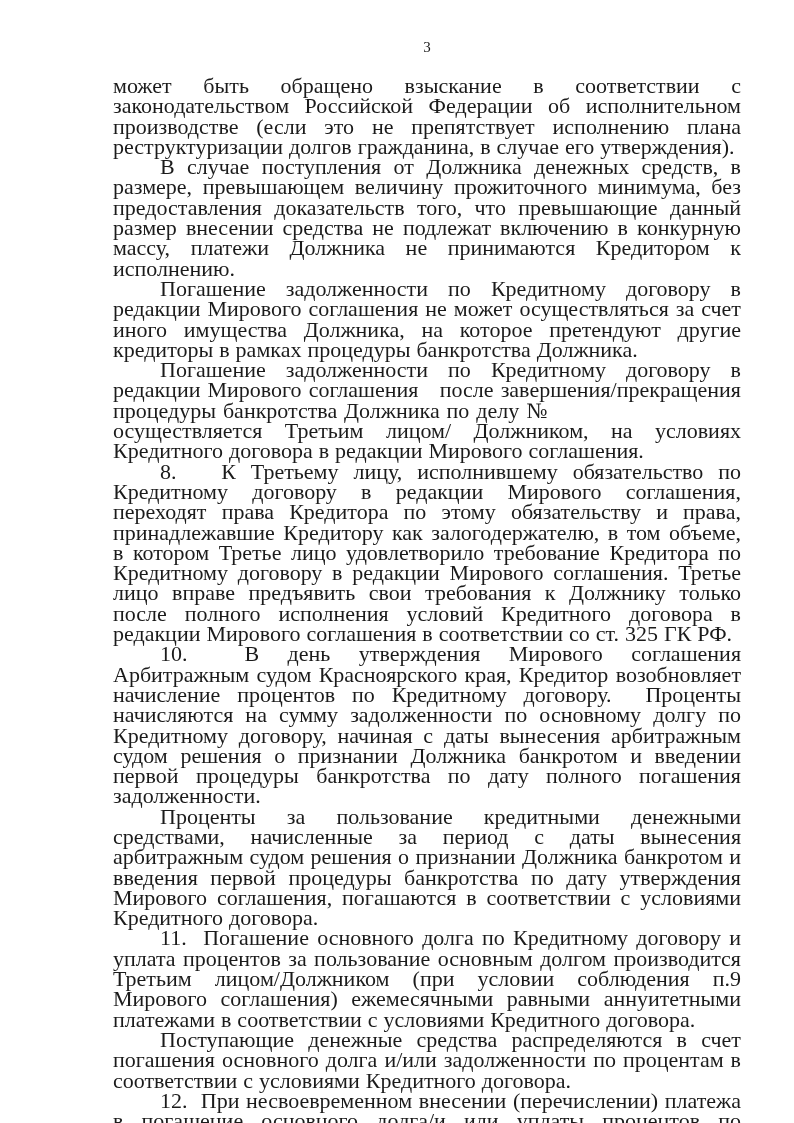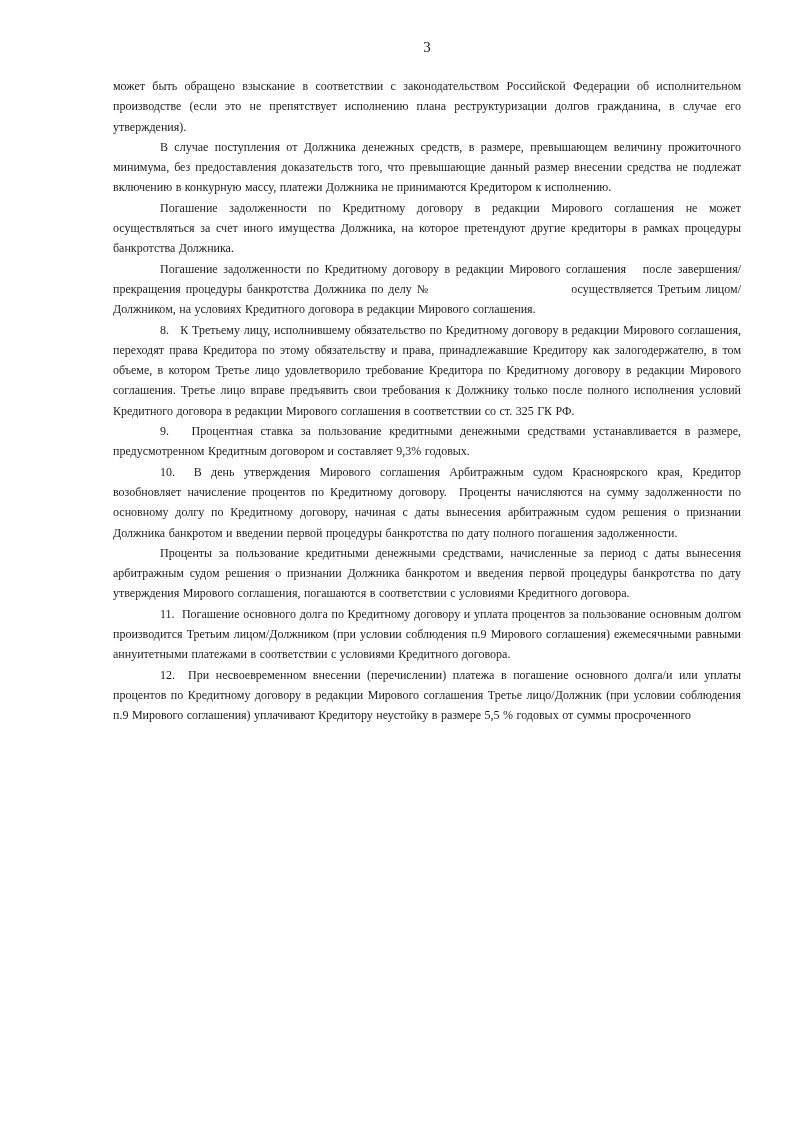--- a/index.html
+++ b/index.html
@@ -24,21 +24,21 @@
   }
   .page-number {
     text-align: center;
     font-size: 15px;
     line-height: 18px;
     margin-bottom: 20px;
   }
   .body-text p.para {
     margin: 0;
     padding: 0;
-    font-size: 12px;
+    font-size: 22px;
     line-height: 20.3px;
     text-align: justify;
     text-indent: 47px;
     word-spacing: 0.5px;
   }
   .body-text p.para.no-indent {
     text-indent: 0;
   }
 </style>
 </head>
@@ -46,20 +46,20 @@
 
 <div class="page">
   <div class="content">
     <div class="page-number">3</div>
     <div class="body-text">
         <p class="para no-indent">может быть обращено взыскание в соответствии с законодательством Российской Федерации об исполнительном производстве (если это не препятствует исполнению плана реструктуризации долгов гражданина, в случае его утверждения).</p>
         <p class="para">В случае поступления от Должника денежных средств, в размере, превышающем величину прожиточного минимума, без предоставления доказательств того, что превышающие данный размер внесении средства не подлежат включению в конкурную массу, платежи Должника не принимаются Кредитором к исполнению.</p>
         <p class="para">Погашение задолженности по Кредитному договору в редакции Мирового соглашения не может осуществляться за счет иного имущества Должника, на которое претендуют другие кредиторы в рамках процедуры банкротства Должника.</p>
         <p class="para">Погашение задолженности по Кредитному договору в редакции Мирового соглашения&nbsp;&nbsp; после завершения/прекращения процедуры банкротства Должника по делу №&nbsp;&nbsp;&nbsp;&nbsp;&nbsp;&nbsp;&nbsp;&nbsp;&nbsp;&nbsp;&nbsp;&nbsp;&nbsp;&nbsp;&nbsp;&nbsp;&nbsp;&nbsp;&nbsp;&nbsp;&nbsp;&nbsp;&nbsp;&nbsp;&nbsp;&nbsp;&nbsp;&nbsp; осуществляется Третьим лицом/ Должником, на условиях Кредитного договора в редакции Мирового соглашения.</p>
         <p class="para">8.&nbsp;&nbsp; К Третьему лицу, исполнившему обязательство по Кредитному договору в редакции Мирового соглашения, переходят права Кредитора по этому обязательству и права, принадлежавшие Кредитору как залогодержателю, в том объеме, в котором Третье лицо удовлетворило требование Кредитора по Кредитному договору в редакции Мирового соглашения. Третье лицо вправе предъявить свои требования к Должнику только после полного исполнения условий Кредитного договора в редакции Мирового соглашения в соответствии со ст. 325 ГК РФ.</p>
-        <p class="para">9.&nbsp;&nbsp; Процентная ставка за пользование кредитными денежными средствами устанавливается в размере, предусмотренном Кредитным договором и составляет 9,3% годовых.</p>
         <p class="para">10.&nbsp; В день утверждения Мирового соглашения Арбитражным судом Красноярского края, Кредитор возобновляет начисление процентов по Кредитному договору.&nbsp; Проценты начисляются на сумму задолженности по основному долгу по Кредитному договору, начиная с даты вынесения арбитражным судом решения о признании Должника банкротом и введении первой процедуры банкротства по дату полного погашения задолженности.</p>
         <p class="para">Проценты за пользование кредитными денежными средствами, начисленные за период с даты вынесения арбитражным судом решения о признании Должника банкротом и введения первой процедуры банкротства по дату утверждения Мирового соглашения, погашаются в соответствии с условиями Кредитного договора.</p>
         <p class="para">11.&nbsp; Погашение основного долга по Кредитному договору и уплата процентов за пользование основным долгом производится Третьим лицом/Должником (при условии соблюдения п.9 Мирового соглашения) ежемесячными равными аннуитетными платежами в соответствии с условиями Кредитного договора.</p>
+        <p class="para">Поступающие денежные средства распределяются в счет погашения основного долга и/или задолженности по процентам в соответствии с условиями Кредитного договора.</p>
         <p class="para">12.&nbsp; При несвоевременном внесении (перечислении) платежа в погашение основного долга/и или уплаты процентов по Кредитному договору в редакции Мирового соглашения Третье лицо/Должник (при условии соблюдения п.9 Мирового соглашения) уплачивают Кредитору неустойку в размере 5,5 % годовых от суммы просроченного</p>
       </div>
   </div>
 </div>
 
 </body></html>

